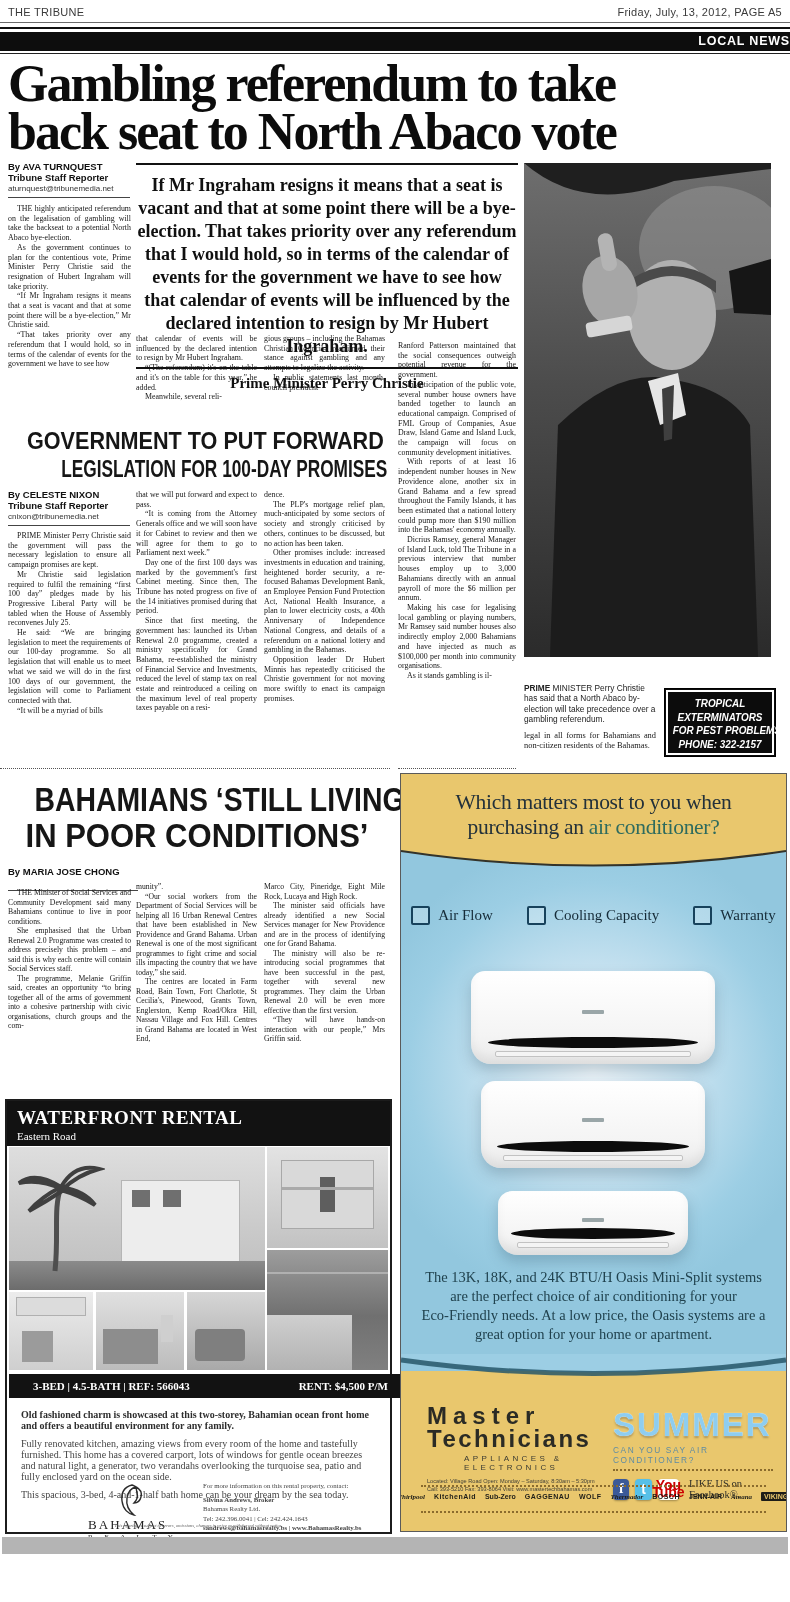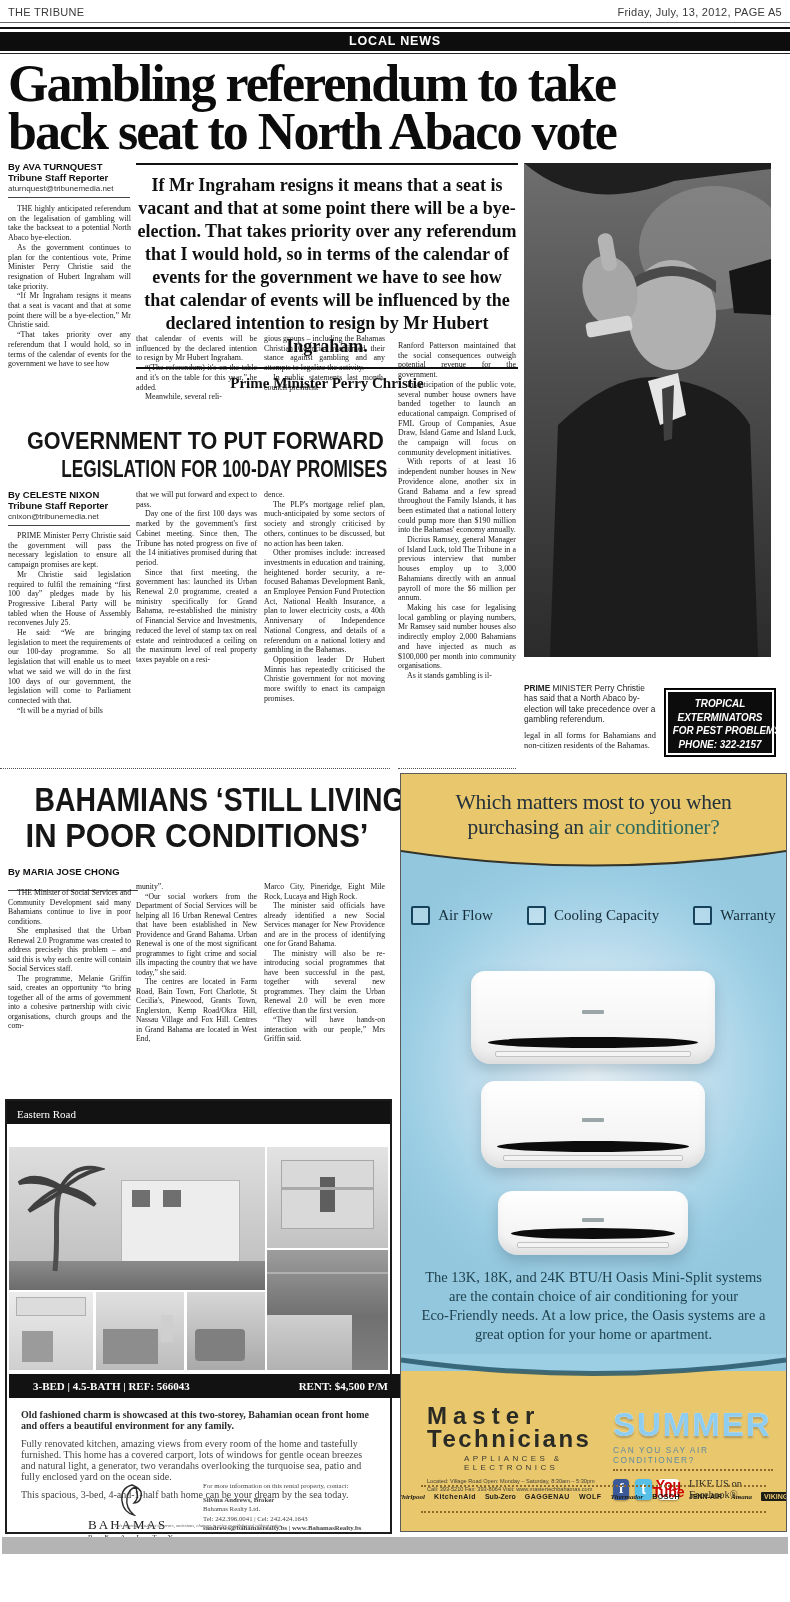--- a/index.html
+++ b/index.html
@@ -104,21 +104,21 @@
 </style>
 </head>
 <body>
 
 <div id="page">
 
   <div class="abs mast" style="left:8px;top:6px;">THE TRIBUNE</div>
   <div class="abs mast" style="right:8px;top:6px;">Friday, July, 13, 2012, PAGE A5</div>
   <div class="abs rule-thin" style="left:0;top:22px;width:790px;"></div>
   <div class="abs" style="left:0;top:27px;width:790px;border-top:2.5px solid #111;"></div>
-  <div class="abs section-bar" style="left:0;top:32px;width:790px;height:19px;">LOCAL NEWS</div>
+  <div class="abs section-bar" style="left:0;top:32px;width:790px;height:19px;text-align:right;">LOCAL NEWS</div>
   <div class="abs" style="left:0;top:53px;width:790px;border-top:1px solid #222;"></div>
 
   <div class="abs lead-hl" style="left:8px;top:60px;width:778px;">
     <span class="hl-line">Gambling referendum to take</span>
     <span class="hl-line">back seat to North Abaco vote</span>
   </div>
 
   <div class="abs byline byline-rule" style="left:8px;top:161px;width:122px;">
     <div>By AVA TURNQUEST</div>
     <div>Tribune Staff Reporter</div>
@@ -207,20 +207,21 @@
     <div class="em">cnixon@tribunemedia.net</div>
   </div>
   <div class="col" style="left:8px;top:531px;width:123px;height:226px;">
     <p>PRIME Minister Perry Christie said the government will pass the necessary legislation to ensure all campaign promises are kept.</p>
     <p>Mr Christie said legislation required to fulfil the remaining “first 100 day” pledges made by his Progressive Liberal Party will be tabled when the House of Assembly reconvenes July 25.</p>
     <p>He said: “We are bringing legislation to meet the requirements of our 100-day programme. So all legislation that will enable us to meet what we said we will do in the first 100 days of our government, the legislation will come to Parliament connected with that.</p>
     <p>“It will be a myriad of bills</p>
   </div>
   <div class="col" style="left:136px;top:490px;width:121px;height:268px;">
     <p class="ni">that we will put forward and expect to pass.</p>
+    <p>“It is coming from the Attorney Generals office and we will soon have it for Cabinet to review and then we will agree for them to go to Parliament next week.”</p>
     <p>Day one of the first 100 days was marked by the government's first Cabinet meeting. Since then, The Tribune has noted progress on five of the 14 initiatives promised during that period.</p>
     <p>Since that first meeting, the government has: launched its Urban Renewal 2.0 programme, created a ministry specifically for Grand Bahama, re-established the ministry of Financial Service and Investments, reduced the level of stamp tax on real estate and reintroduced a ceiling on the maximum level of real property taxes payable on a resi-</p>
   </div>
   <div class="col" style="left:264px;top:490px;width:121px;height:268px;">
     <p class="ni">dence.</p>
     <p>The PLP's mortgage relief plan, much-anticipated by some sectors of society and strongly criticised by others, continues to be discussed, but no action has been taken.</p>
     <p>Other promises include: increased investments in education and training, heightened border security, a re-focused Bahamas Development Bank, an Employee Pension Fund Protection Act, National Health Insurance, a plan to lower electricity costs, a 40th Anniversary of Independence National Congress, and details of a referendum on a national lottery and gambling in the Bahamas.</p>
     <p>Opposition leader Dr Hubert Minnis has repeatedly criticised the Christie government for not moving more swiftly to enact its campaign promises.</p>
   </div>
 
@@ -246,20 +247,21 @@
   </div>
   <div class="col" style="left:264px;top:882px;width:121px;height:198px;font-size:7.7px;line-height:9.5px;">
     <p class="ni">Marco City, Pineridge, Eight Mile Rock, Lucaya and High Rock.</p>
     <p>The minister said officials have already identified a new Social Services manager for New Providence and are in the process of identifying one for Grand Bahama.</p>
     <p>The ministry will also be re-introducing social programmes that have been successful in the past, together with several new programmes. They claim the Urban Renewal 2.0 will be even more effective than the first version.</p>
     <p>“They will have hands-on interaction with our people,” Mrs Griffin said.</p>
   </div>
 
   <div class="abs wf" style="left:5px;top:1099px;width:383px;height:431px;">
     <div class="wf-head">
+      <div class="wf-title">WATERFRONT RENTAL</div>
       <div class="wf-sub">Eastern Road</div>
     </div>
 
     <div class="ph" style="left:2px;top:46px;width:256px;height:143px;background:linear-gradient(#dedede,#c9c9c9 60%,#bdbdbd);">
       <div class="abs" style="left:44%;top:24%;width:46%;height:56%;background:#ededed;box-shadow:0 0 0 1px #b5b5b5;"></div>
       <div class="abs" style="left:48%;top:30%;width:7%;height:12%;background:#6f6f6f;"></div>
       <div class="abs" style="left:60%;top:30%;width:7%;height:12%;background:#6f6f6f;"></div>
       <div class="abs" style="left:0;bottom:0;width:100%;height:20%;background:linear-gradient(#8b8b8b,#6c6c6c);"></div>
       <svg class="abs" style="left:6px;top:6px;" width="90" height="120" viewBox="0 0 90 120">
         <path d="M40,118 C44,80 38,56 46,34" stroke="#4e4e4e" stroke-width="5" fill="none"></path>
@@ -363,21 +365,21 @@
         <span class="louver"></span>
     </div>
     <div class="ac-unit" style="left:97px;top:417px;width:190px;height:64px;">
       <span class="logo"></span>
         <span class="vent"></span>
         <span class="louver"></span>
     </div>
 
     <div class="abs ac-body" style="left:12px;top:494px;width:361px;">
       <div>The  13K, 18K, and 24K BTU/H Oasis Mini-Split systems</div>
-      <div>are the contain choice of air conditioning for your</div>
+      <div>are the perfect choice of air conditioning for your</div>
       <div>Eco-Friendly needs.  At a low price, the Oasis systems are a</div>
       <div>great option for your home or apartment.</div>
     </div>
 
     <div class="abs" style="left:26px;top:630px;width:170px;">
       <div class="mt-name">Master</div>
       <div class="mt-name" style="letter-spacing:2.5px;">Technicians</div>
       <div class="mt-tag">APPLIANCES  &amp;  ELECTRONICS</div>
       <div class="mt-addr">
         <div>Located: Village Road   Open: Monday – Saturday, 8:30am – 5:30pm</div>

